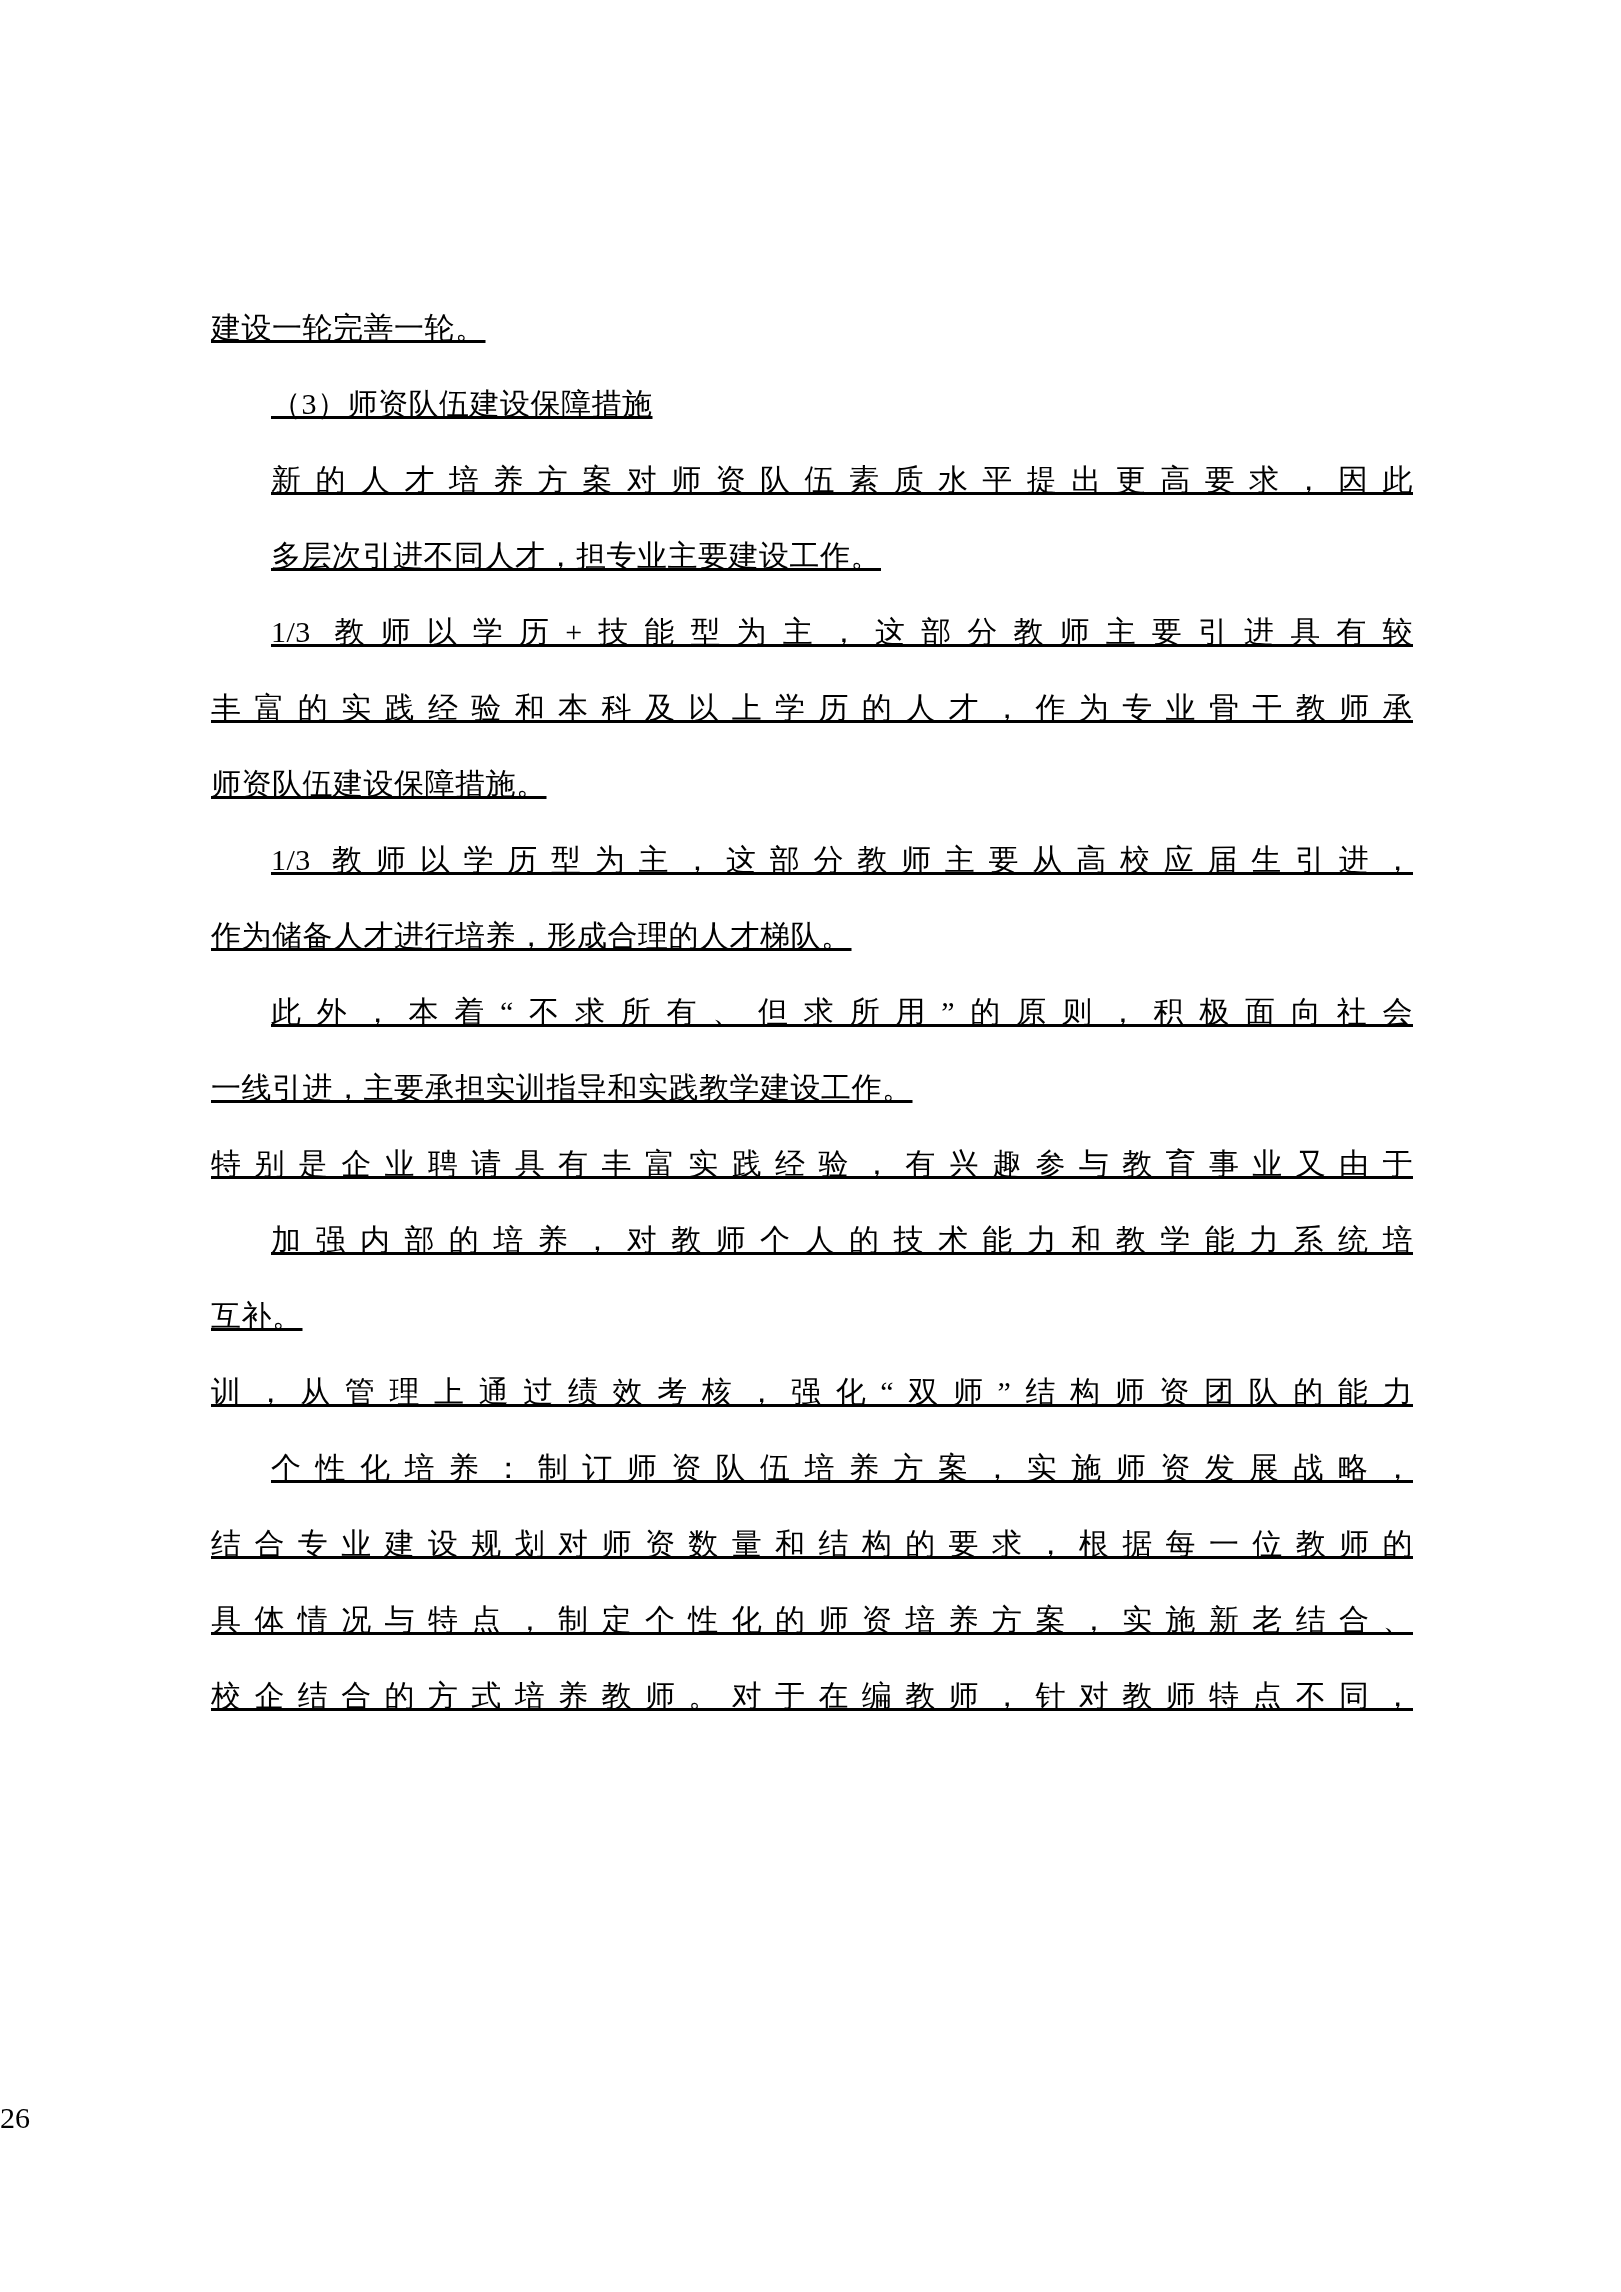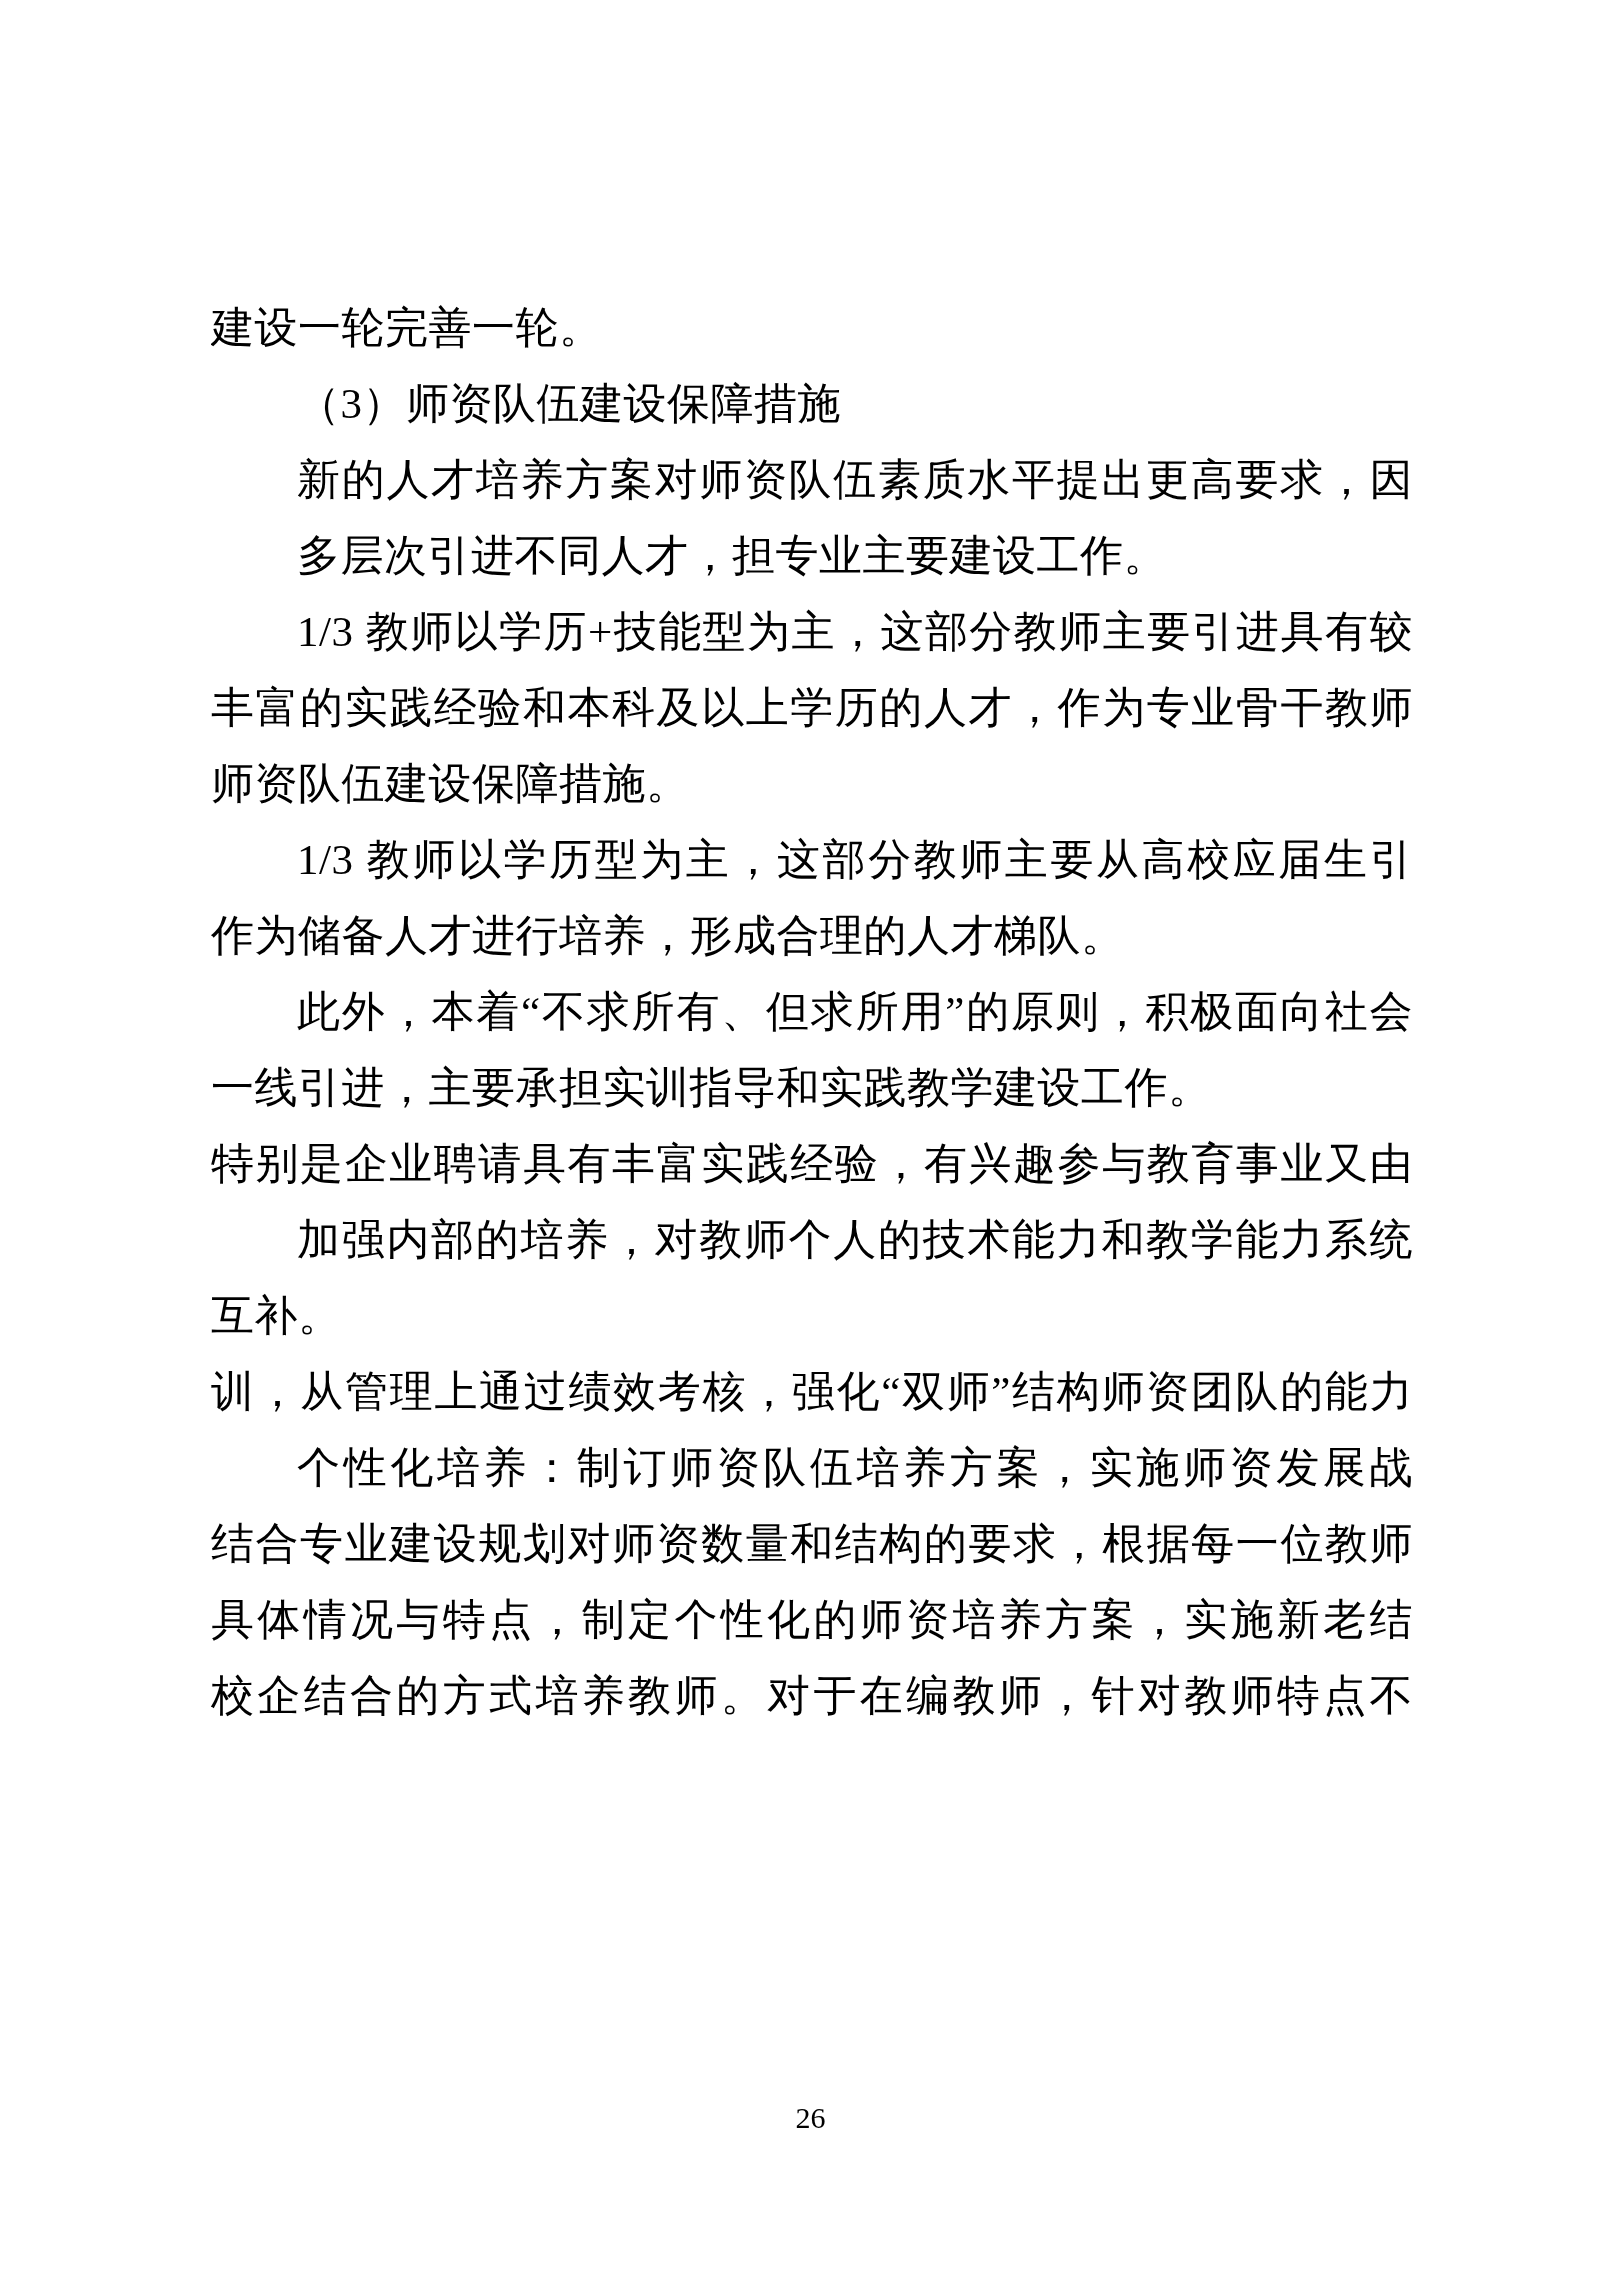--- a/index.html
+++ b/index.html
@@ -14,43 +14,44 @@
     background: #ffffff;
     color: #000000;
     font-family: "Liberation Serif", "DejaVu Serif", serif;
     overflow: hidden;
   }
   .body-text {
     position: absolute;
     left: 211px;
     top: 290px;
     width: 1202px;
-    font-size: 43px;
+    font-size: 30px;
     line-height: 76px;
+    text-decoration: underline;
   }
   .line {
     height: 76px;
     overflow: hidden;
     text-align: left;
     letter-spacing: 0.5px;
   }
   .line.indent {
     text-indent: 2em;
   }
   .line.justify {
     text-align: justify;
     text-align-last: justify;
     text-justify: inter-character;
   }
   .page-footer {
     position: absolute;
     left: 0;
     top: 2098px;
     width: 100%;
-    text-align: center;
+    text-align: left;
   }
   .page-number {
     font-size: 30px;
     line-height: 39px;
     display: inline-block;
   }
 </style>
 </head>
 <body>
 

